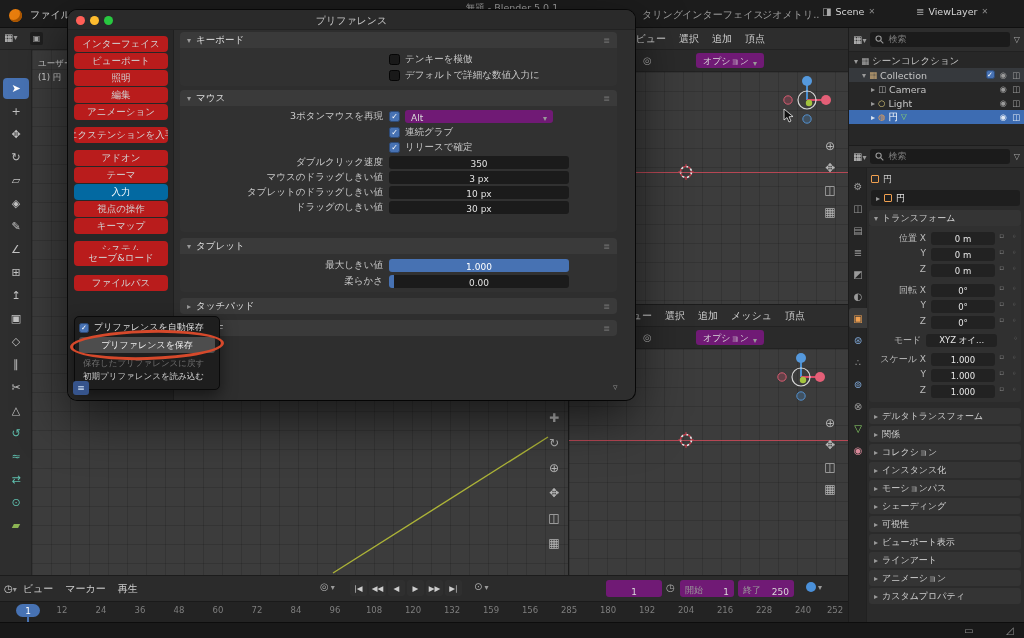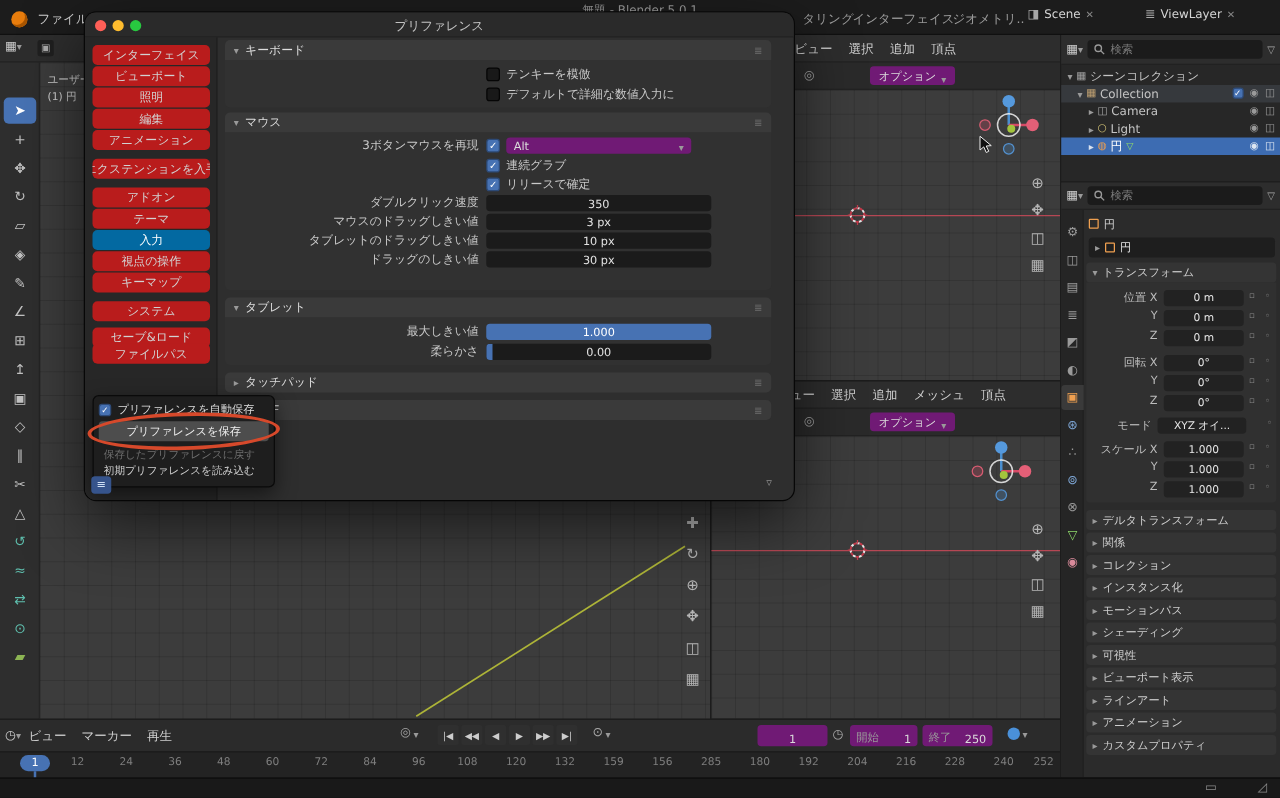--- a/index.html
+++ b/index.html
@@ -596,21 +596,21 @@
       </div>
     <div class="navbtn" style="top:171px">
         <span>視点の操作</span>
       </div>
     <div class="navbtn" style="top:188px">
         <span>キーマップ</span>
       </div>
     <div class="navbtn" style="top:211px">
         <span>システム</span>
       </div>
-    <div class="navbtn" style="top:232px">
+    <div class="navbtn" style="top:220px">
         <span>セーブ&amp;ロード</span>
       </div>
     <div class="navbtn" style="top:245px">
         <span>ファイルパス</span>
       </div>
   </div>
 
   <div class="psech" style="top:22px">
     <span class="caret">▾</span>
     <span>キーボード</span>

